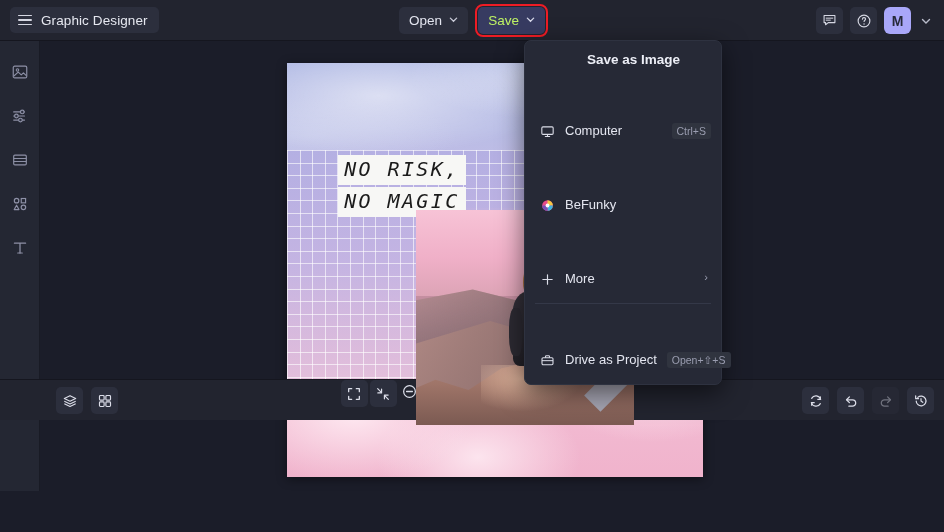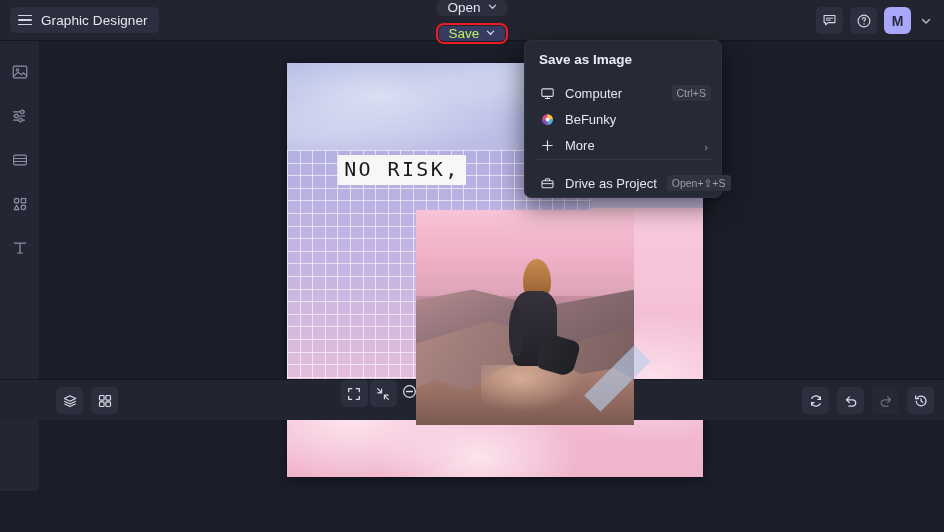--- a/index.html
+++ b/index.html
@@ -31,21 +31,20 @@
   .hamburger { display: flex; flex-direction: column; gap: 3px; width: 14px; }
   .hamburger i { display: block; height: 1.5px; background: #d5d7e2; border-radius: 1px; }
   .title-chip .label {
     font-size: 13.5px; color: #e6e8f0; letter-spacing: .1px; white-space: nowrap;
   }
 
   .topbar-center {
     position: absolute; left: 0; top: 0; width: 944px; height: 41px;
     display: flex; align-items: center; justify-content: center; gap: 10px;
     pointer-events: none;
-    flex-direction: column;
   }
   .topbar-center > * { pointer-events: auto; }
   .tb-btn {
     display: flex; align-items: center; gap: 7px;
     height: 27px; padding: 0 10px;
     border-radius: 5px; font-size: 13.5px; color: #e3e5ef;
     cursor: pointer; white-space: nowrap;
   }
   .tb-btn.open { background: #2c2f3d; }
   .tb-btn.save {
@@ -86,20 +85,21 @@
     width: 26px; height: 26px;
     display: flex; align-items: center; justify-content: center;
     cursor: pointer; border-radius: 5px;
   }
 
   
   .workspace {
     position: absolute; left: 40px; top: 41px; width: 904px; height: 450px;
     background: #1b1d29;
     overflow: hidden;
+    font-style: italic;
   }
   .canvas {
     position: absolute; left: 247px; top: 22px;
     width: 416px; height: 414px;
     box-shadow: 0 2px 10px rgba(0,0,0,.45);
     overflow: hidden;
     background: linear-gradient(#aab4e2 0%, #b9bde6 16%, #c4bbe4 30%, #dcc0dd 47%, #f0c5d8 62%, #f6cdde 78%, #f2c3d8 100%);
   }
   
   .cv-sky {
@@ -224,24 +224,25 @@
   .dropdown {
     position: absolute; left: 524px; top: 40px; width: 198px;
     background: #262936; border-radius: 7px;
     box-shadow: 0 8px 26px rgba(0,0,0,.55);
     padding: 7px 0 6px 0; z-index: 40;
     border: 1px solid #2e3240;
   }
   .dd-title {
     font-size: 13.5px; font-weight: bold; color: #eceef6;
     padding: 4px 14px 8px 14px;
+    margin-left: 48px;
   }
   .dd-item {
-    display: flex; align-items: flex-end; height: 26px;
-    padding: 0 10px 0 14px; gap: 10px; cursor: pointer;
+    display: flex; align-items: flex-start; height: 26px;
+    padding: 0 10px 0 14px; gap: 10px; cursor: pointer; margin-top: 48px;
   }
   .dd-ico { width: 16px; height: 16px; display: flex; align-items: center; justify-content: center; flex: 0 0 16px; }
   .dd-label { font-size: 13px; color: #e4e6f0; flex: 1 1 auto; white-space: nowrap; }
   .dd-kbd {
     font-size: 10.5px; color: #9a9db0; background: #30343f;
     border-radius: 3px; padding: 2px 5px; white-space: nowrap;
   }
   .dd-arrow { color: #9a9db0; font-size: 11px; padding-right: 3px; }
   .dd-sep { height: 1px; background: #343848; margin: 6px 10px 5px 10px; }
 
@@ -393,20 +394,21 @@
     <div class="canvas">
       <div class="cv-sky"></div>
       <div class="cv-pinkrect"></div>
       <div class="cv-pink"></div>
       <div class="cv-pinkclouds"></div>
       <div class="cv-lav"></div>
       <div class="cv-grid"></div>
 
       <div class="cv-text">
         <span>NO RISK,</span>
+        <span>NO MAGIC</span>
       </div>
 
       <div class="cv-photo">
         <div class="ph-sky"></div>
         <div class="ph-mtn"></div>
         <div class="ph-mtn2"></div>
         <div class="ph-rock"></div>
         <div class="ph-rock-hi"></div>
         <div class="ph-person">
           <div class="ph-hair"></div>

